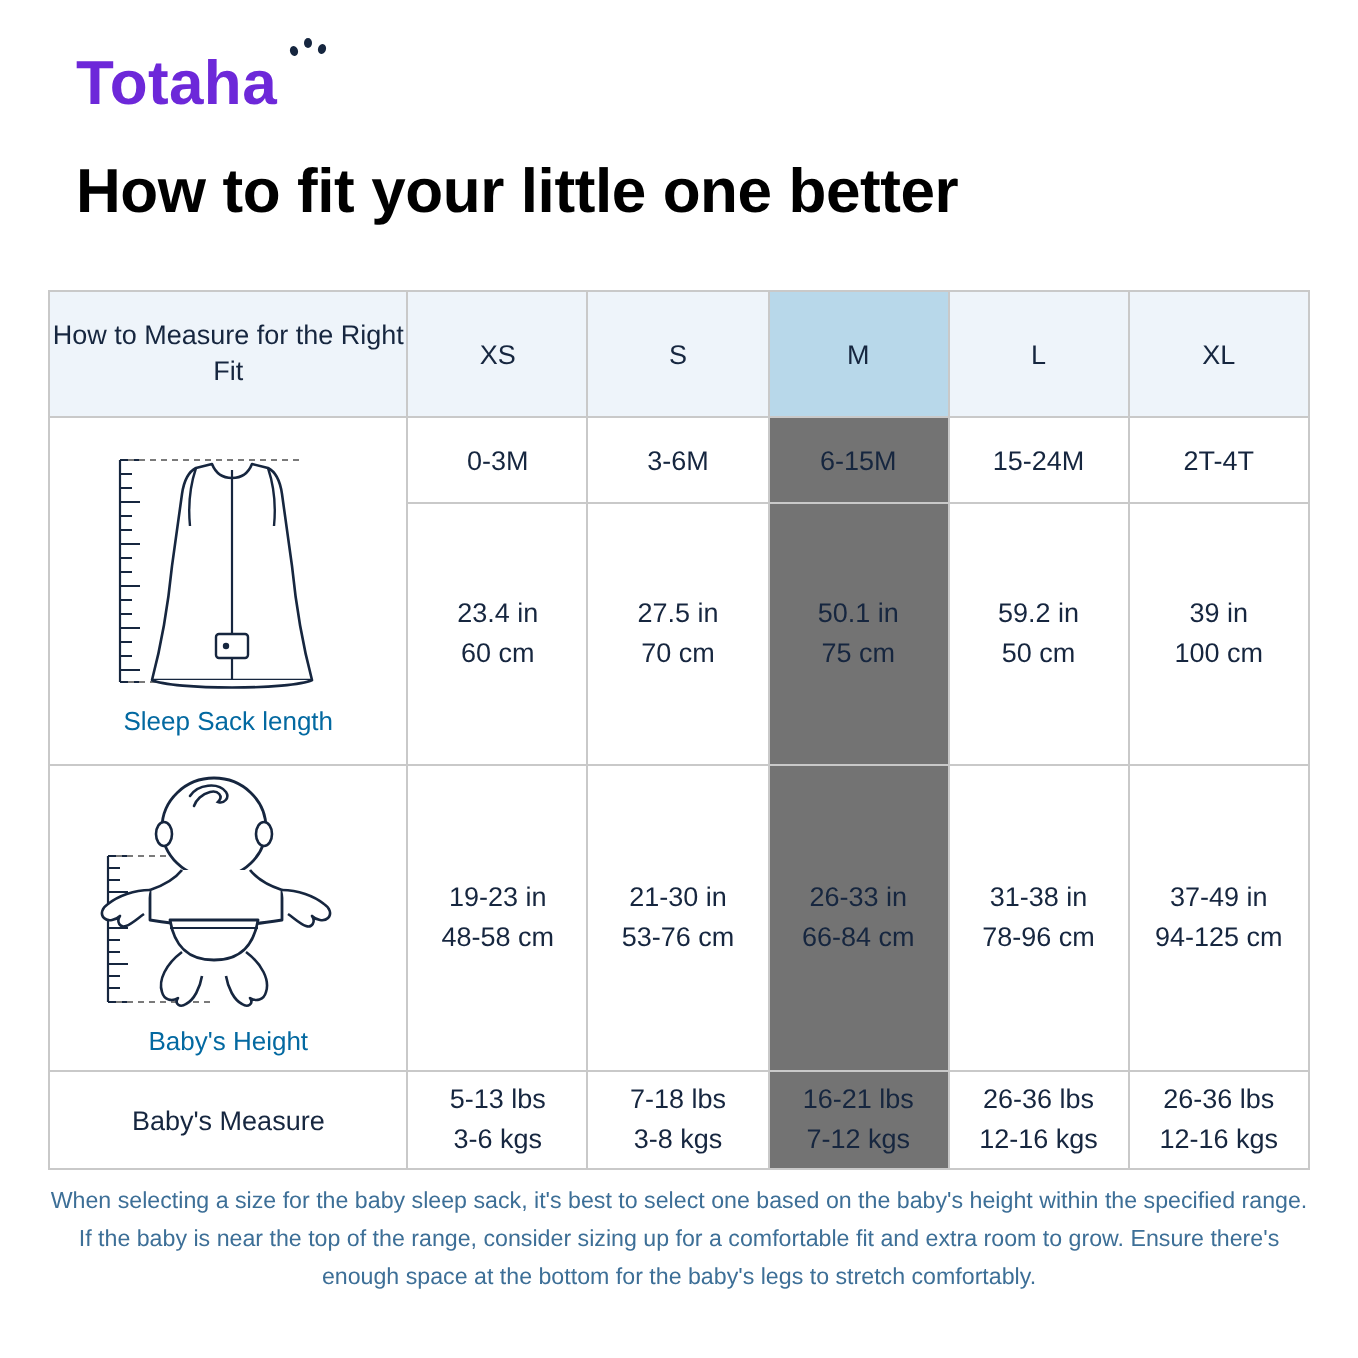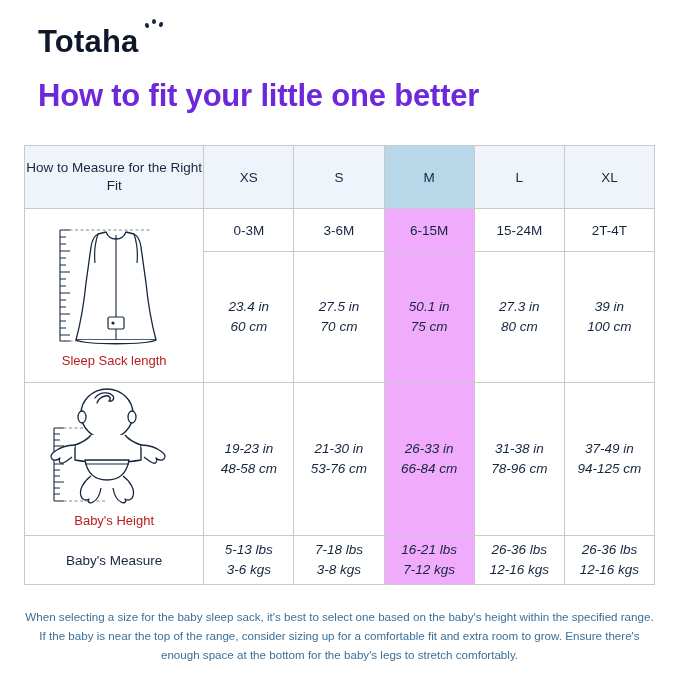--- a/index.html
+++ b/index.html
@@ -19,21 +19,21 @@
   
   #logo-wrap {
     position: absolute;
     left: 38px;
     top: 26px;
   }
   #logo-text {
     font-size: 31px;
     font-weight: 600;
     letter-spacing: 0.2px;
-    color: #0f172a;
+    color: #6d28d9;
     line-height: 1;
     position: relative;
     display: inline-block;
   }
   .logo-dot {
     position: absolute;
     width: 4px;
     height: 4px;
     border-radius: 50%;
     background: #16263f;
@@ -42,21 +42,21 @@
   .logo-dot.d2 { left: 114px; top: -7px; width: 4px; height: 5px; }
   .logo-dot.d3 { left: 121px; top: -4px; width: 4px; height: 5px; transform: rotate(18deg); }
 
   
   #page-title {
     position: absolute;
     left: 38px;
     top: 78px;
     font-size: 31px;
     font-weight: 700;
-    color: #6d28d9;
+    color: #000000;
     letter-spacing: -0.2px;
     white-space: nowrap;
   }
 
   
   #size-table {
     position: absolute;
     left: 24px;
     top: 145px;
     width: 631px;
@@ -78,52 +78,52 @@
     background: #eef4fa;
     height: 62px;
     font-size: 15.5px;
   }
   .hdr.label-hdr {
     font-size: 13.5px;
     line-height: 1.35;
   }
   .hdr.sel { background: #b8d8ea; }
 
-  .cell-sel { background: #f0abfc; }
+  .cell-sel { background: #737373; }
 
   .row-age td { height: 42px; }
   .row-len td { height: 130px; }
   .row-hgt td { height: 152px; }
   .row-wgt td { height: 48px; }
 
-  .twoline { line-height: 1.45; font-style: italic; }
+  .twoline { line-height: 1.45; }
 
   .rowlabel {
     font-size: 13px;
-    color: #b91c1c;
+    color: #0369a1;
     text-align: center;
     padding-bottom: 2px;
   }
 
   .illus-cell {
     vertical-align: bottom;
     padding: 0 0 6px 0;
   }
   .illus-inner {
     display: flex;
     flex-direction: column;
     align-items: center;
     justify-content: flex-end;
   }
 
   
   #footer-note {
     position: absolute;
     left: 24px;
-    top: 607px;
+    top: 591px;
     width: 631px;
     text-align: center;
     font-size: 11.6px;
     line-height: 1.65;
     color: #3d6f97;
   }
 </style>
 </head>
 <body>
 
@@ -220,22 +220,22 @@
     </td>
     <td class="twoline">
       <div>27.5 in</div>
       <div>70 cm</div>
     </td>
     <td class="twoline cell-sel">
       <div>50.1 in</div>
       <div>75 cm</div>
     </td>
     <td class="twoline">
-      <div>27.3 in</div>
-      <div>80 cm</div>
+      <div>59.2 in</div>
+      <div>50 cm</div>
     </td>
     <td class="twoline">
       <div>39 in</div>
       <div>100 cm</div>
     </td>
   </tr>
 
   <tr class="row-hgt">
     <td class="illus-cell">
       <div class="illus-inner">

